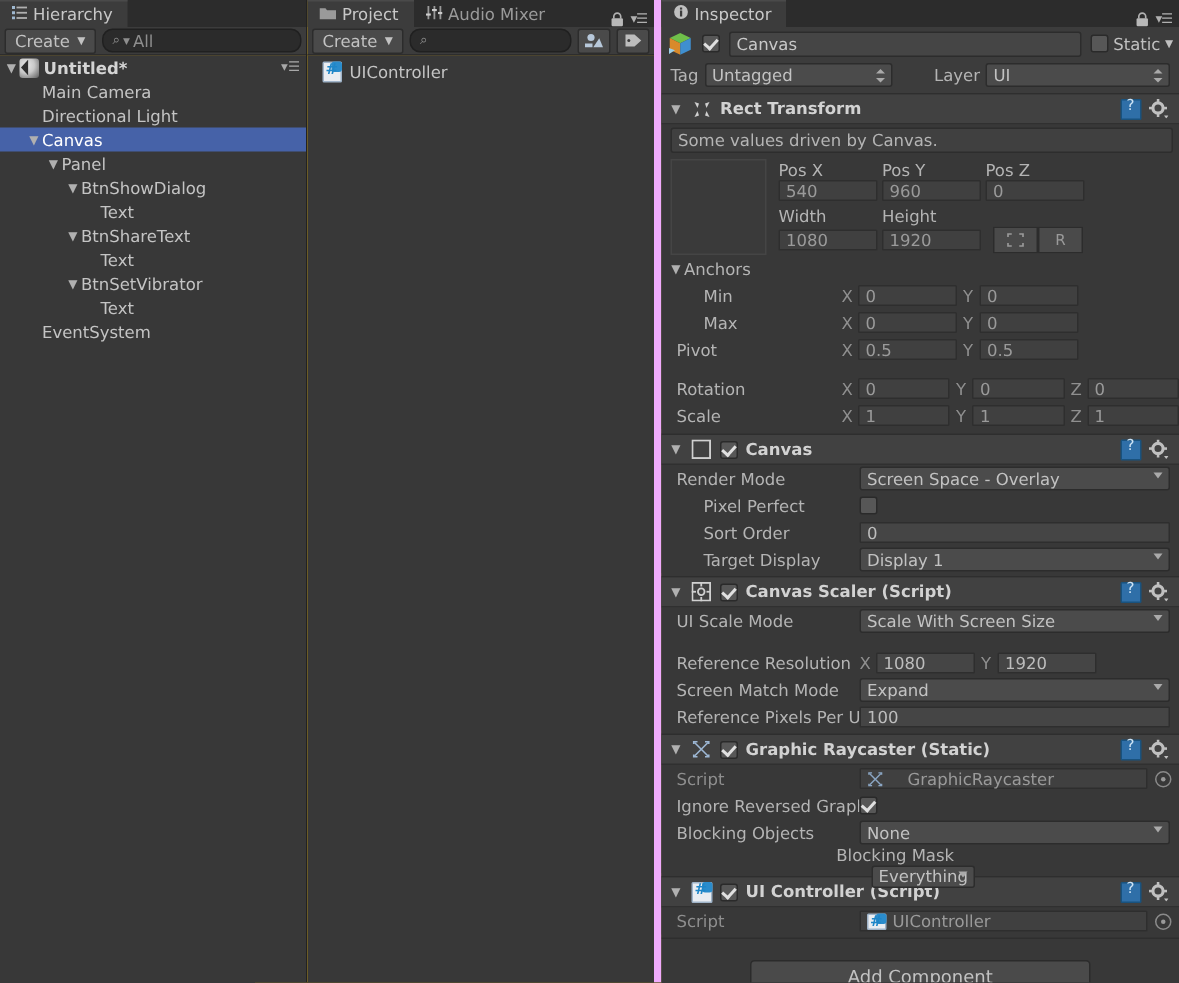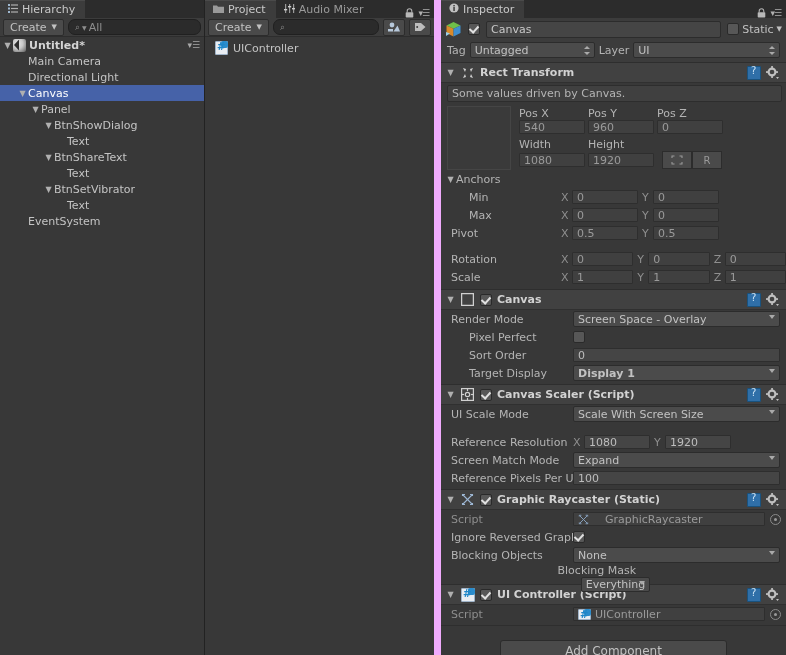--- a/index.html
+++ b/index.html
@@ -40,21 +40,21 @@
   .arrow{width:11px;display:inline-block;text-align:center;font-size:8px;color:#b0b0b0;flex:0 0 11px;}
   .arrow.empty{visibility:hidden;}
   .sceneicon{width:13px;height:13px;margin-right:3px;border-radius:2px;
     background:radial-gradient(circle at 35% 35%,#e8e8e8 0%,#c8c8c8 45%,#5a5a5a 100%);
     display:inline-block;position:relative;flex:0 0 13px;}
   .sceneicon:after{content:"";position:absolute;left:1px;top:1px;width:5px;height:11px;
     background:#2f2f2f;clip-path:polygon(100% 0,0 50%,100% 100%);}
   .hmenu{position:absolute;right:4px;color:#a8a8a8;font-size:9px;}
 
   
-  #project{width:236px;border-right:7px solid #f0abfc;}
+  #project{width:236px;border-right:5px solid #f0abfc;}
   .pbody{background:#383838;height:619px;padding-top:2px;}
   .prow{height:18px;display:flex;align-items:center;gap:5px;padding-left:10px;
         font-size:11px;color:#c4c4c4;}
   .csicon{width:13px;height:14px;background:#e9edf2;border:1px solid #9fb3c8;border-radius:1px;
           position:relative;flex:0 0 13px;box-sizing:border-box;}
   .csicon:after{content:"#";position:absolute;left:1px;top:-1px;font-size:10px;color:#1e86c8;font-weight:bold;}
   .csicon:before{content:"";position:absolute;right:-1px;top:-1px;width:7px;height:7px;
           background:#2a8ccc;border-radius:2px;}
 
   
@@ -330,21 +330,21 @@
           <span>Static</span>
           <span style="font-size:7px;">▼</span>
         </div>
       </div>
 
       <div class="taglayer">
         <span class="lbl">Tag</span>
         <div class="dd up" style="width:115px;">
           <span>Untagged</span>
         </div>
-        <span class="lbl" style="margin-left:0;">Layer</span>
+        <span class="lbl" style="margin-left:24px;">Layer</span>
         <div class="dd up" style="flex:1;">
           <span>UI</span>
         </div>
       </div>
 
       <div class="comp">
         <div class="comphdr">
           <span class="arrow">▼</span>
           <span class="cicon">
             <svg width="14" height="14" viewBox="0 0 14 14">
@@ -538,21 +538,21 @@
           <span class="chk"></span>
         </div>
         <div class="crow">
           <span class="lbl" style="width:122px;padding-left:18px;box-sizing:border-box;">Sort Order</span>
           <div class="field" style="flex:1;margin-right:6px;">
             <span>0</span>
           </div>
         </div>
         <div class="crow" style="margin-bottom:2px;">
           <span class="lbl" style="width:122px;padding-left:18px;box-sizing:border-box;">Target Display</span>
-          <div class="dd" style="flex:1;margin-right:6px;font-weight:bold;">
+          <div class="dd" style="flex:1;margin-right:6px;">
             <span>Display 1</span>
           </div>
         </div>
       </div>
 
       <div class="comp">
         <div class="comphdr">
           <span class="arrow">▼</span>
           <span class="cicon" style="width:13px;height:13px;">
             <svg width="13" height="13" viewBox="0 0 13 13">

